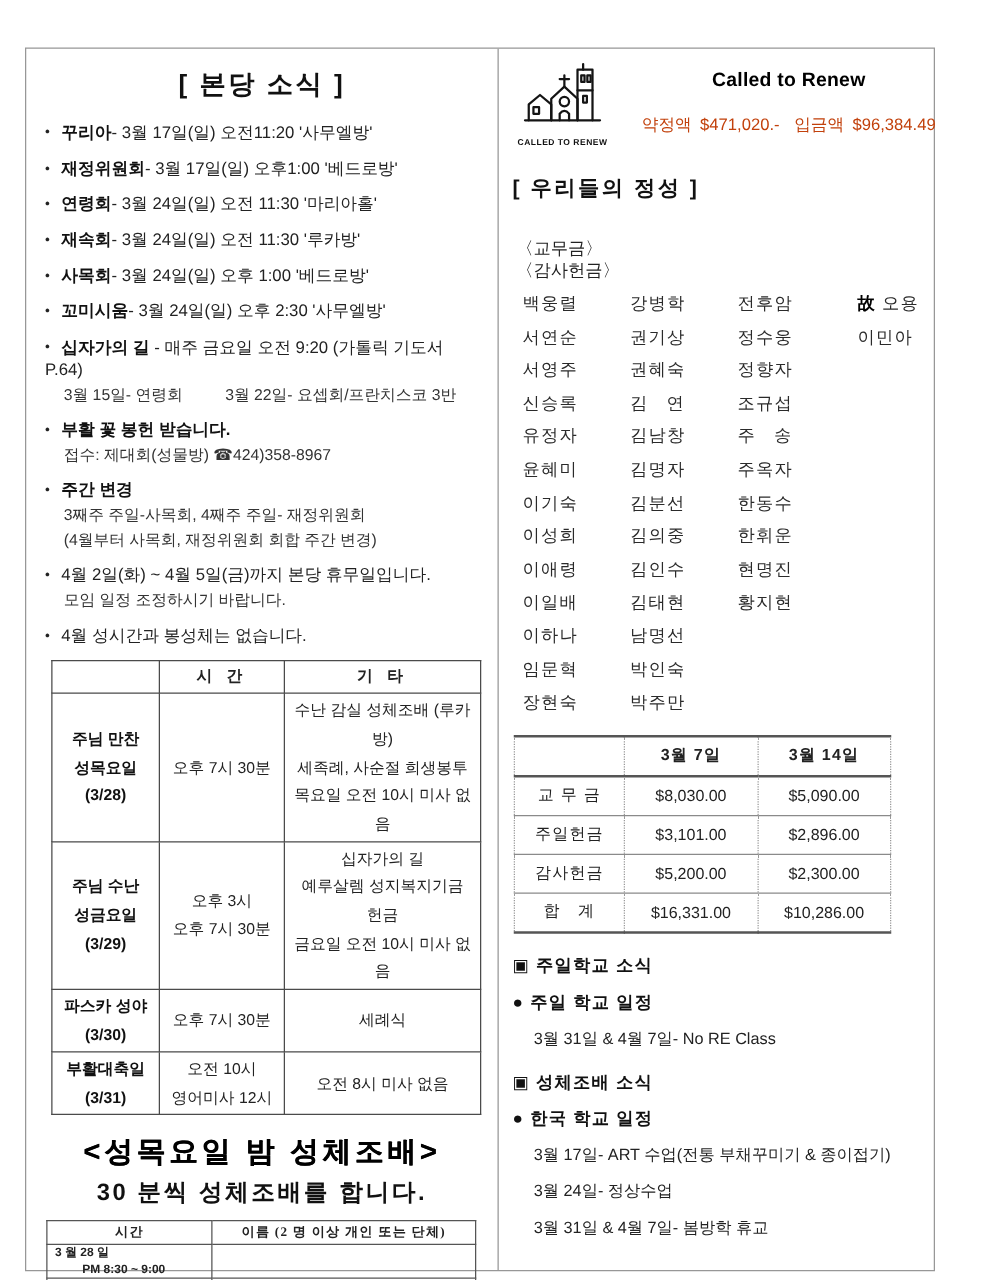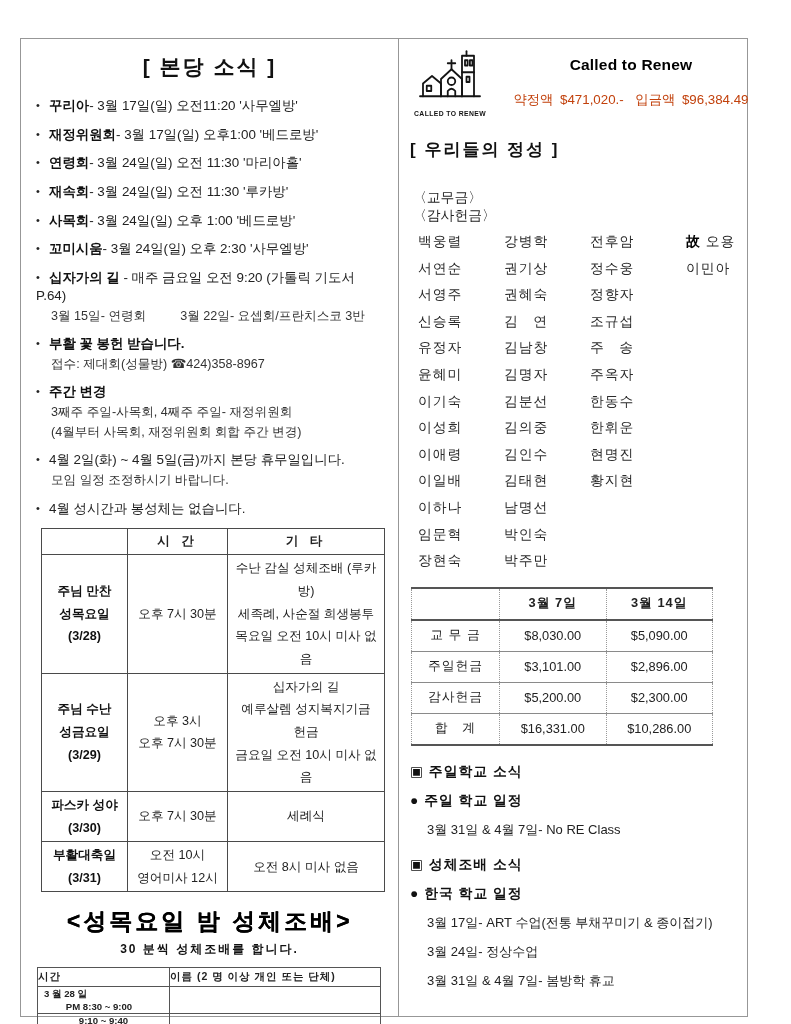--- a/index.html
+++ b/index.html
@@ -26,24 +26,24 @@
   table{border-collapse:collapse;}
   .sched-table{margin:4px 0 0 7px;width:344px;font-size:12.6px;table-layout:fixed;}
   .sched-table th,.sched-table td{border:1px solid #4a4a4a;padding:2px 6px;vertical-align:middle;text-align:center;}
   .sched-table th{font-weight:bold;text-align:center;letter-spacing:4px;padding:4px 0;}
   .sched-table td{line-height:1.8;}
   .day-cell{font-weight:bold;color:#111;padding-left:5px;margin-left:31px;}
   .c1{width:86px;}.c2{width:100px;}
 
   .ador-title{font-size:23px;font-weight:900;text-align:center;letter-spacing:3px;margin:14px 0 4px;color:#000;
     text-shadow:0.4px 0 #000;}
-  .ador-sub{font-size:12px;font-weight:bold;text-align:center;letter-spacing:2px;margin:0 0 9px;color:#111;}
+  .ador-sub{font-size:19px;font-weight:bold;text-align:center;letter-spacing:2px;margin:0 0 9px;color:#111;}
 
   .signup-table{width:344px;margin-left:3px;font-size:9.6px;font-weight:bold;color:#222;}
-  .signup-table th{border:1px solid #555;font-size:10.5px;padding:2px 0;text-align:left;letter-spacing:1px;}
+  .signup-table th{border:1px solid #555;font-size:10.5px;padding:2px 0;text-align:center;letter-spacing:1px;font-family:Liberation Serif, serif;}
   .signup-table td{border:1px solid #555;padding:0 4px;height:13px;line-height:12px;}
   .signup-table .t1{width:132px;}
   .time-right{text-align:center;padding-right:9px;}
   .date-line{text-align:left;padding-left:2px;}
   .dbl td{height:26px;}
   .dbl .cellwrap div{height:13px;line-height:13px;}
 
   
   .renew-head{display:flex;align-items:flex-start;margin-top:2px;}
   .logo-box{width:80px;text-align:center;flex:none;}

